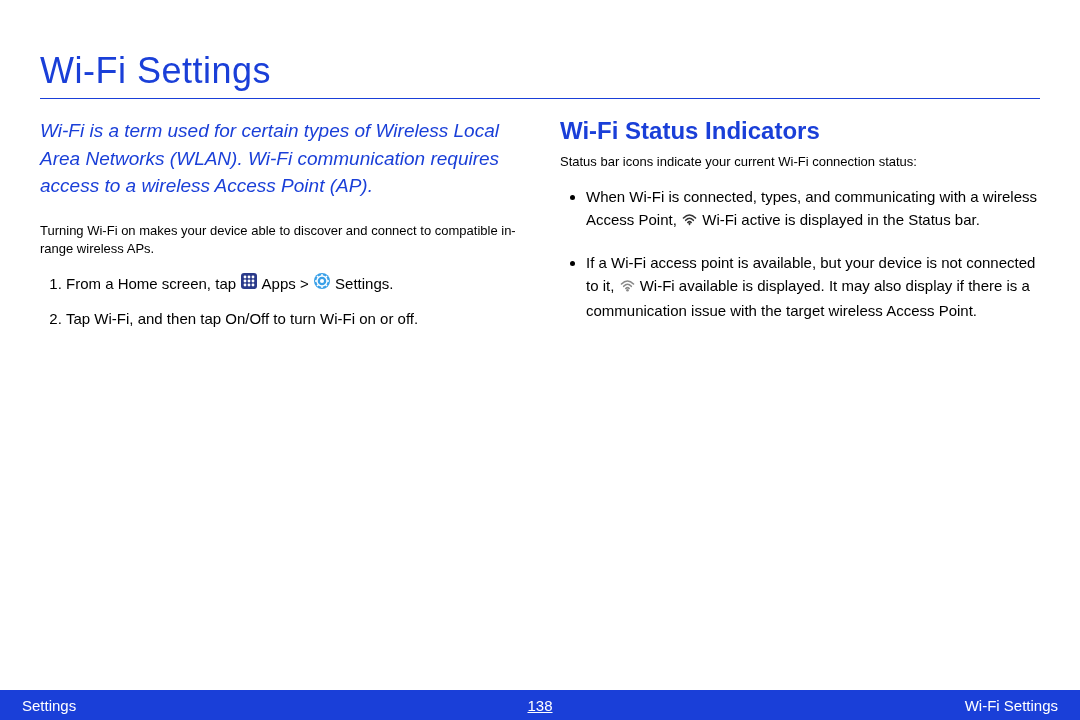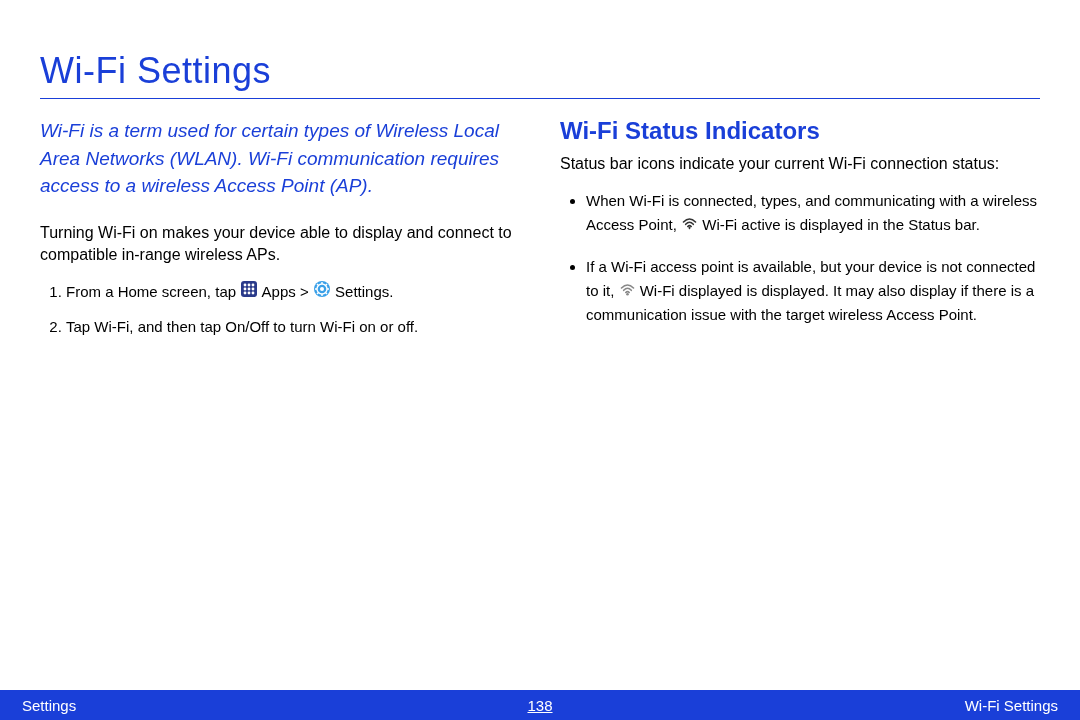--- a/index.html
+++ b/index.html
@@ -5,42 +5,42 @@
   * { box-sizing: border-box; margin: 0; padding: 0; }
   html, body { width: 1080px; height: 720px; font-family: Arial, Helvetica, sans-serif; background: #fff; color: #000; }
   .page { position: relative; width: 1080px; height: 720px; }
   .content { padding: 50px 40px 0 40px; }
   .title { color: #1a3fd8; font-size: 36px; font-weight: 400; letter-spacing: 0.5px; margin-bottom: 2px; }
   .rule { border: none; border-top: 1px solid #1a3fd8; margin: 6px 0 18px 0; }
   .columns { display: flex; gap: 40px; }
   .col { flex: 1 1 0; }
   .intro { color: #1a3fd8; font-style: italic; font-size: 19px; line-height: 1.45; margin-bottom: 22px; }
   .section-h { color: #1a3fd8; font-size: 24px; font-weight: 700; margin-bottom: 8px; }
-  .body-text { font-size: 16px; line-height: 1.4; margin-bottom: 14px; }
+  .body-text { font-size: 13px; line-height: 1.4; margin-bottom: 14px; }
   ol.steps { list-style: decimal; padding-left: 26px; font-size: 15px; line-height: 1.6; }
   ol.steps li { margin-bottom: 10px; }
   ul.bullets { list-style: disc; padding-left: 26px; font-size: 15px; line-height: 1.55; }
   ul.bullets li { margin-bottom: 18px; }
   .b { font-weight: 400; text-align: center; }
   .icon { display: inline-block; vertical-align: middle; margin: 0 1px; position: relative; top: -1px; }
   .footer { position: absolute; left: 0; bottom: 0; width: 100%; height: 30px; background: #1a3fd8; color: #fff; display: flex; justify-content: space-between; align-items: center; padding: 0 22px; font-size: 15px; }
   .footer .center { position: absolute; left: 50%; transform: translateX(-50%); text-decoration: underline; }
 </style>
 </head>
 <body>
 
 <div class="page">
   <div class="content">
     <h1 class="title">Wi-Fi Settings</h1>
     <hr class="rule">
     <div class="columns">
 
       <div class="col">
         <p class="intro">Wi-Fi is a term used for certain types of Wireless Local Area Networks (WLAN). Wi-Fi communication requires access to a wireless Access Point (AP).</p>
-        <p class="body-text">Turning Wi-Fi on makes your device able to display and connect to compatible in-range wireless APs.</p>
+        <p class="body-text">Turning Wi-Fi on makes your device able to discover and connect to compatible in-range wireless APs.</p>
         <ol class="steps">
           <li>
             <span>From a Home screen, tap </span><span class="icon"><svg width="16" height="16" viewBox="0 0 16 16">
                   <rect x="0" y="0" width="16" height="16" rx="3" fill="#2a3a8a"></rect>
                   <g fill="#fff">
                     <circle cx="4" cy="4" r="1.4"></circle>
                     <circle cx="8" cy="4" r="1.4"></circle>
                     <circle cx="12" cy="4" r="1.4"></circle>
                     <circle cx="4" cy="8" r="1.4"></circle>
                     <circle cx="8" cy="8" r="1.4"></circle>
@@ -90,21 +90,21 @@
           </li>
           <li>
             <span>If a Wi-Fi access point is available, but your device is not connected to it, </span><span class="icon"><svg width="15" height="13" viewBox="0 0 15 13">
                   <g fill="none" stroke="#888" stroke-width="1.6" stroke-linecap="round">
                     <path d="M1.5 5 Q7.5 -1 13.5 5"></path>
                     <path d="M3.7 7.3 Q7.5 3.3 11.3 7.3"></path>
                     <path d="M5.8 9.5 Q7.5 7.7 9.2 9.5"></path>
                   </g>
                   <circle cx="7.5" cy="11.3" r="1.3" fill="#888"></circle>
                 </svg></span>
-            <span class="b">Wi-Fi displayed</span><span> is displayed. It may also display if there is a communication issue with the target wireless Access Point.</span>
+            <span class="b">Wi-Fi available</span><span> is displayed. It may also display if there is a communication issue with the target wireless Access Point.</span>
           </li>
         </ul>
       </div>
 
     </div>
   </div>
 
   <div class="footer">
     <span>Settings</span>
     <span class="center">138</span>

